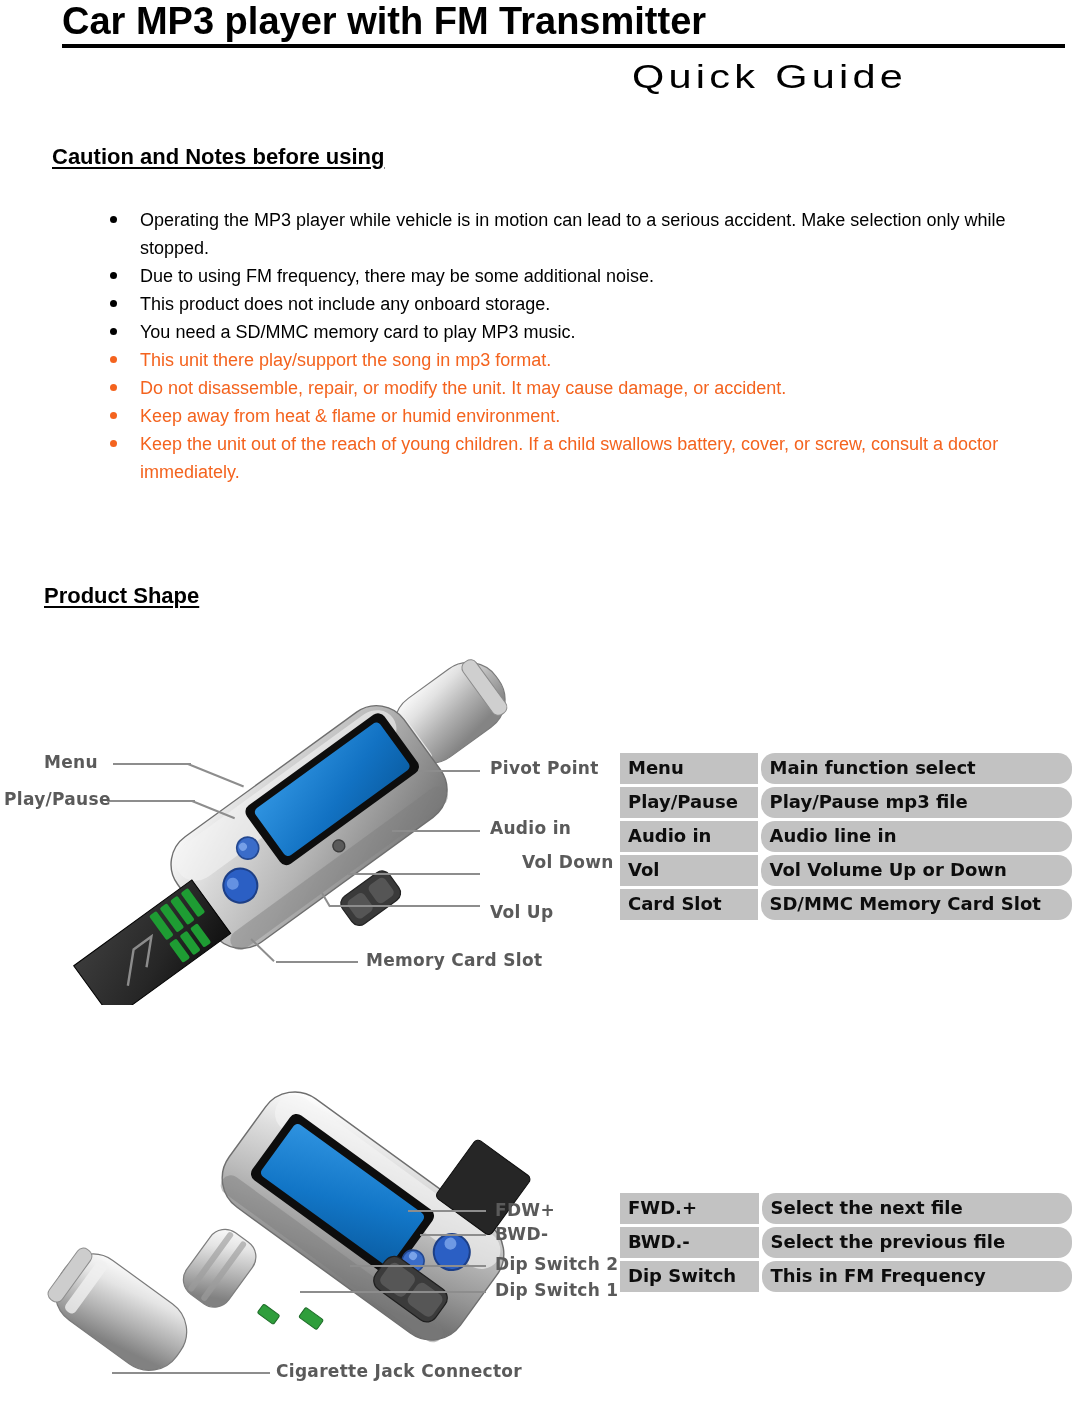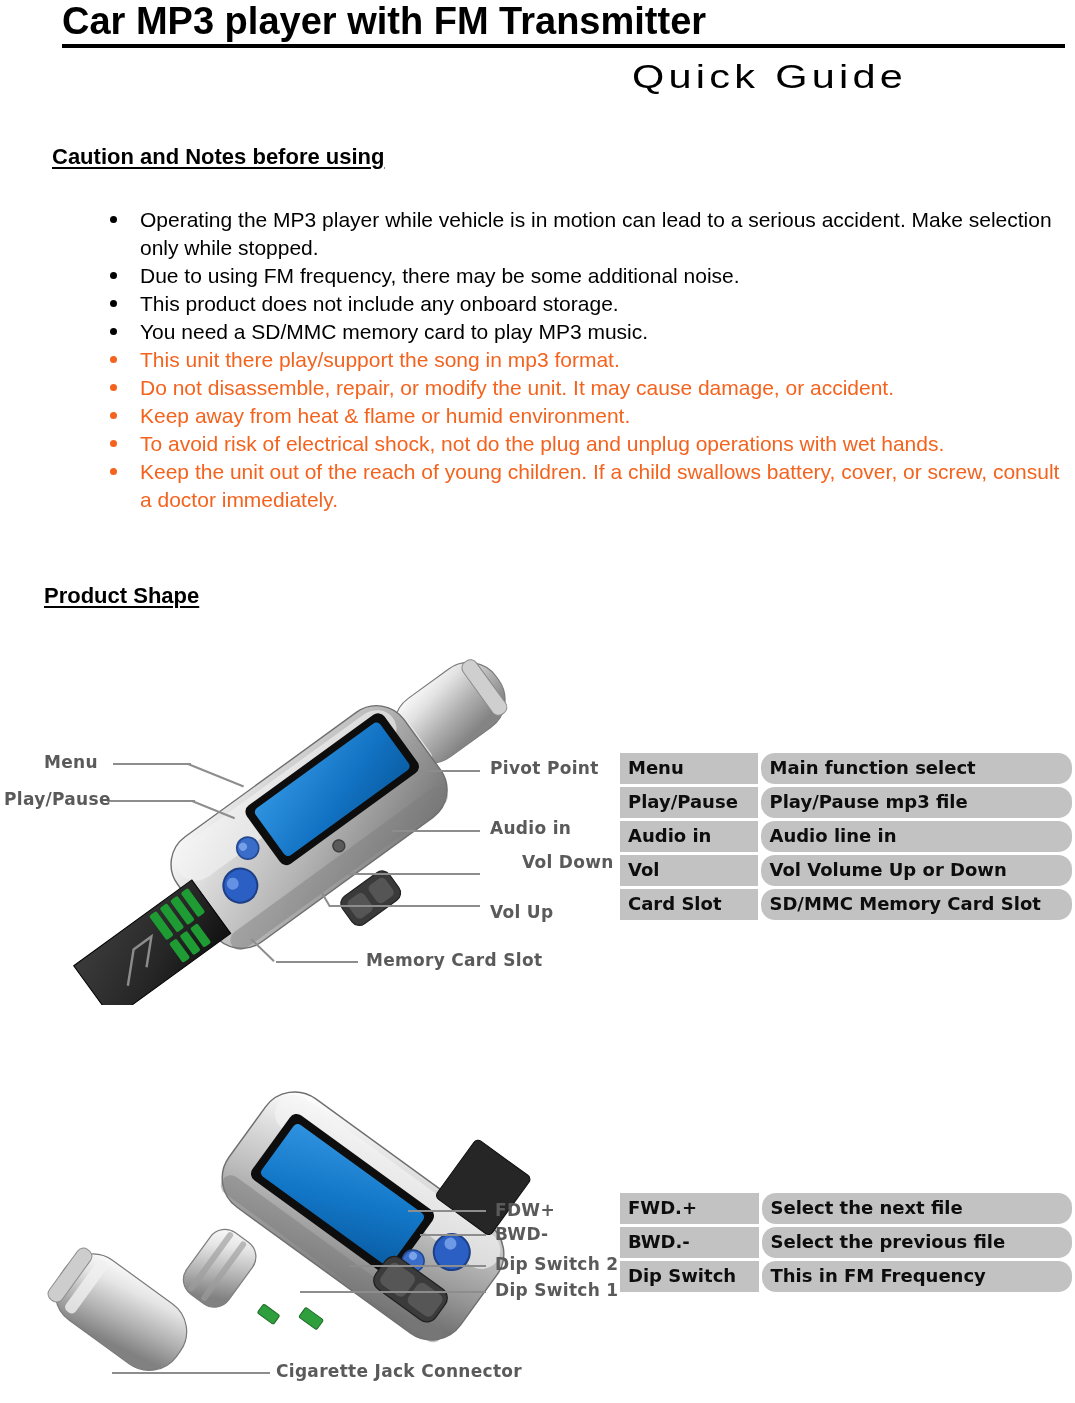--- a/index.html
+++ b/index.html
@@ -68,21 +68,21 @@
   
   #caution-list {
     position: absolute;
     left: 106px;
     top: 206px;
     width: 960px;
   }
   .caution-item {
     position: relative;
     padding-left: 34px;
-    font-size: 21px;
+    font-size: 18px;
     line-height: 28px;
     margin: 0 0 0 0;
   }
   .caution-item .bullet {
     position: absolute;
     left: 4px;
     top: 10px;
     width: 7px;
     height: 7px;
     border-radius: 50%;
@@ -153,21 +153,20 @@
 <div id="heading-caution" class="section-heading">Caution and Notes before using</div>
 
 <div id="caution-list">
     <div class="caution-item"><span class="bullet"></span><span>Operating the MP3 player while vehicle is in motion can lead to a serious accident. Make selection only while stopped.</span></div>
     <div class="caution-item"><span class="bullet"></span><span>Due to using FM frequency, there may be some additional noise.</span></div>
     <div class="caution-item"><span class="bullet"></span><span>This product does not include any onboard storage.</span></div>
     <div class="caution-item"><span class="bullet"></span><span>You need a SD/MMC memory card to play MP3 music.</span></div>
     <div class="caution-item warn"><span class="bullet"></span><span>This unit there play/support the song in mp3 format.</span></div>
     <div class="caution-item warn"><span class="bullet"></span><span>Do not disassemble, repair, or modify the unit. It may cause damage, or accident.</span></div>
     <div class="caution-item warn"><span class="bullet"></span><span>Keep away from heat &amp; flame or humid environment.</span></div>
-    <div class="caution-item warn"><span class="bullet"></span><span>To avoid risk of electrical shock, not do the plug and unplug operations with wet hands.</span></div>
     <div class="caution-item warn"><span class="bullet"></span><span>Keep the unit out of the reach of young children. If a child swallows battery, cover, or screw, consult a doctor immediately.</span></div>
   </div>
 
 <div id="heading-product" class="section-heading">Product Shape</div>
 
 <div id="product-area">
 
   <svg class="device-svg" style="left:20px; top:5px;" width="600" height="380" viewBox="0 0 600 380">
     <defs>
       <linearGradient id="bodyGradT" x1="0" y1="0" x2="1" y2="1">

